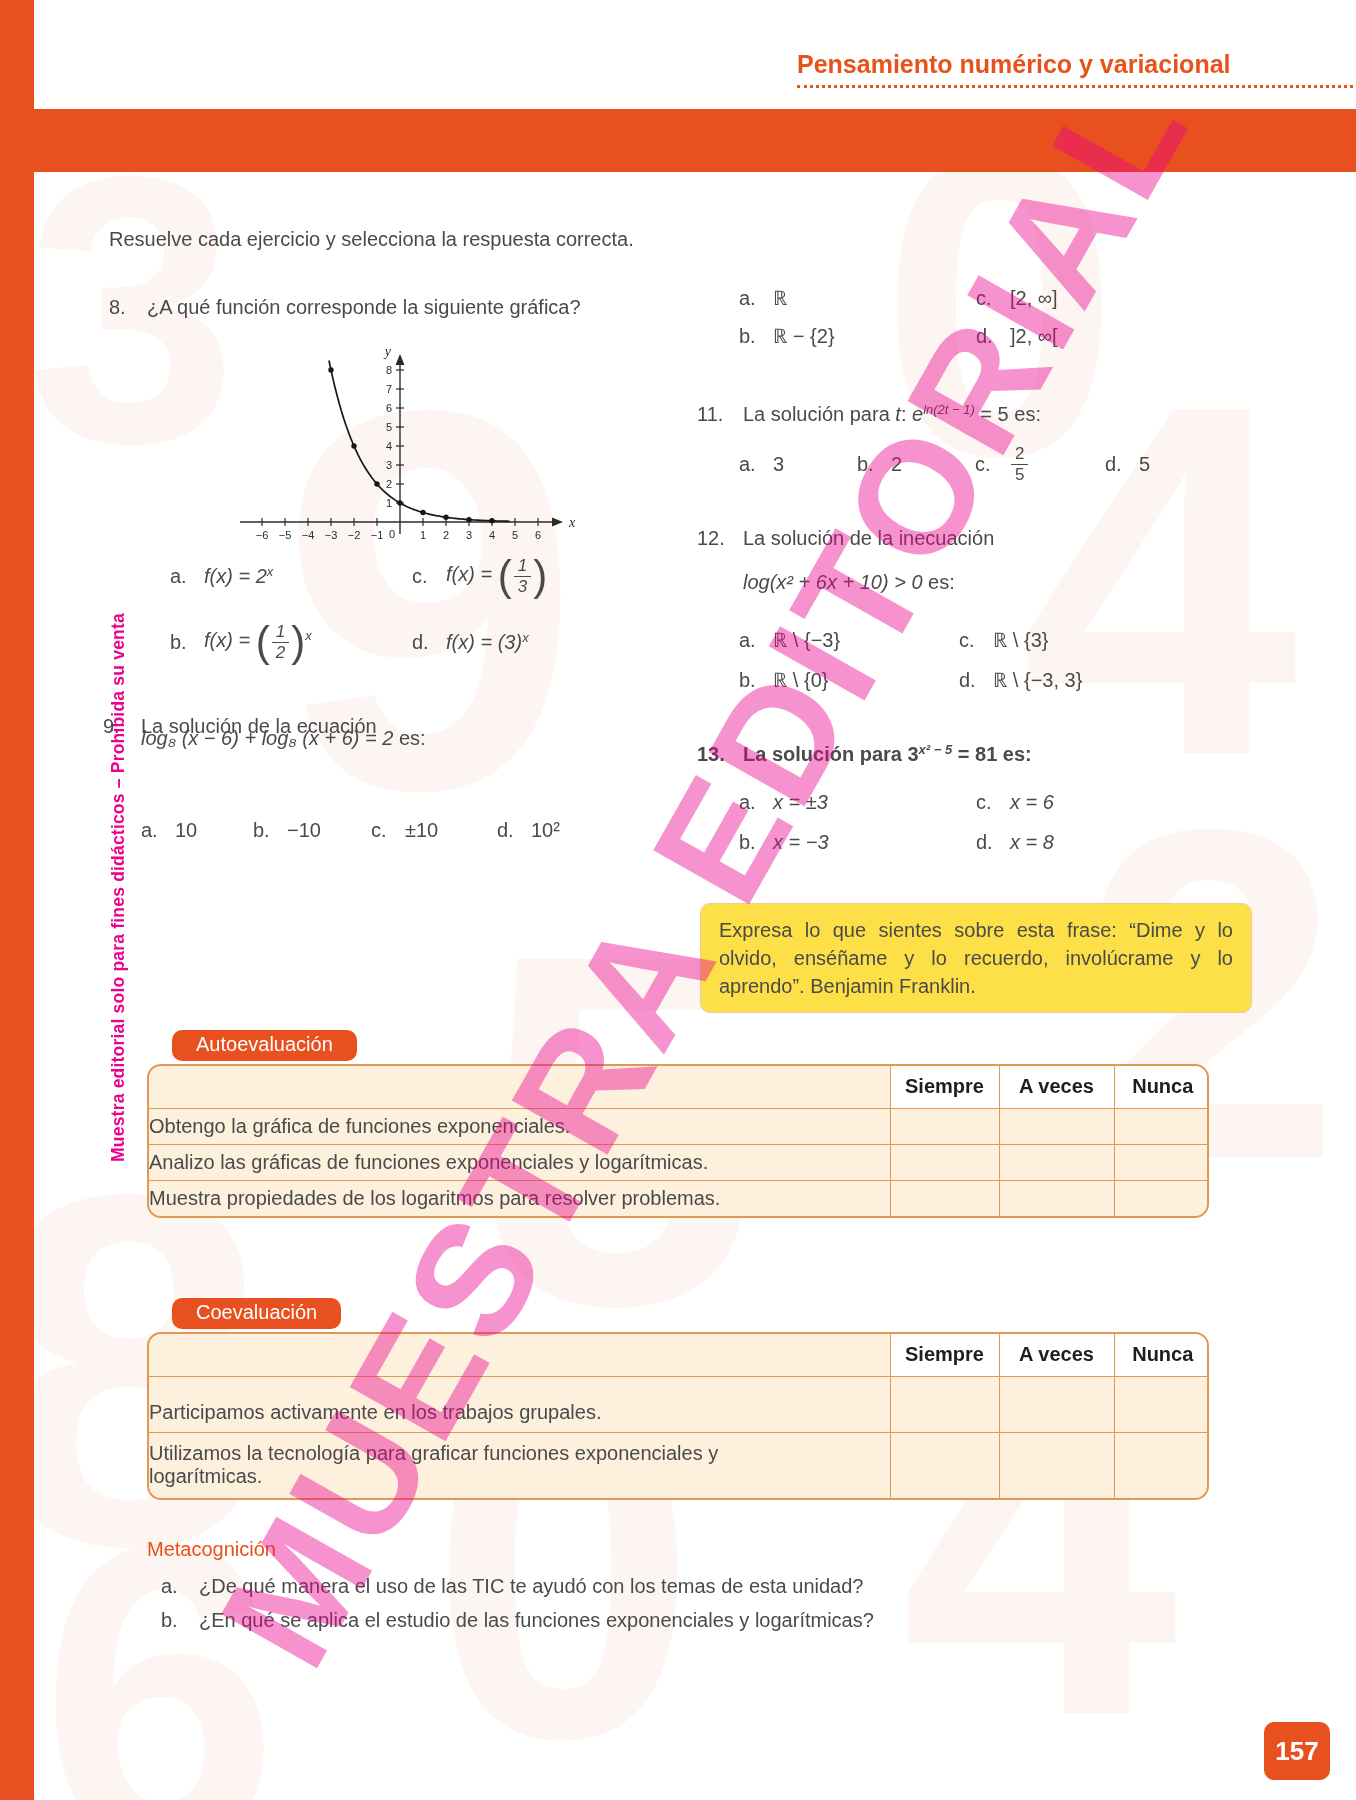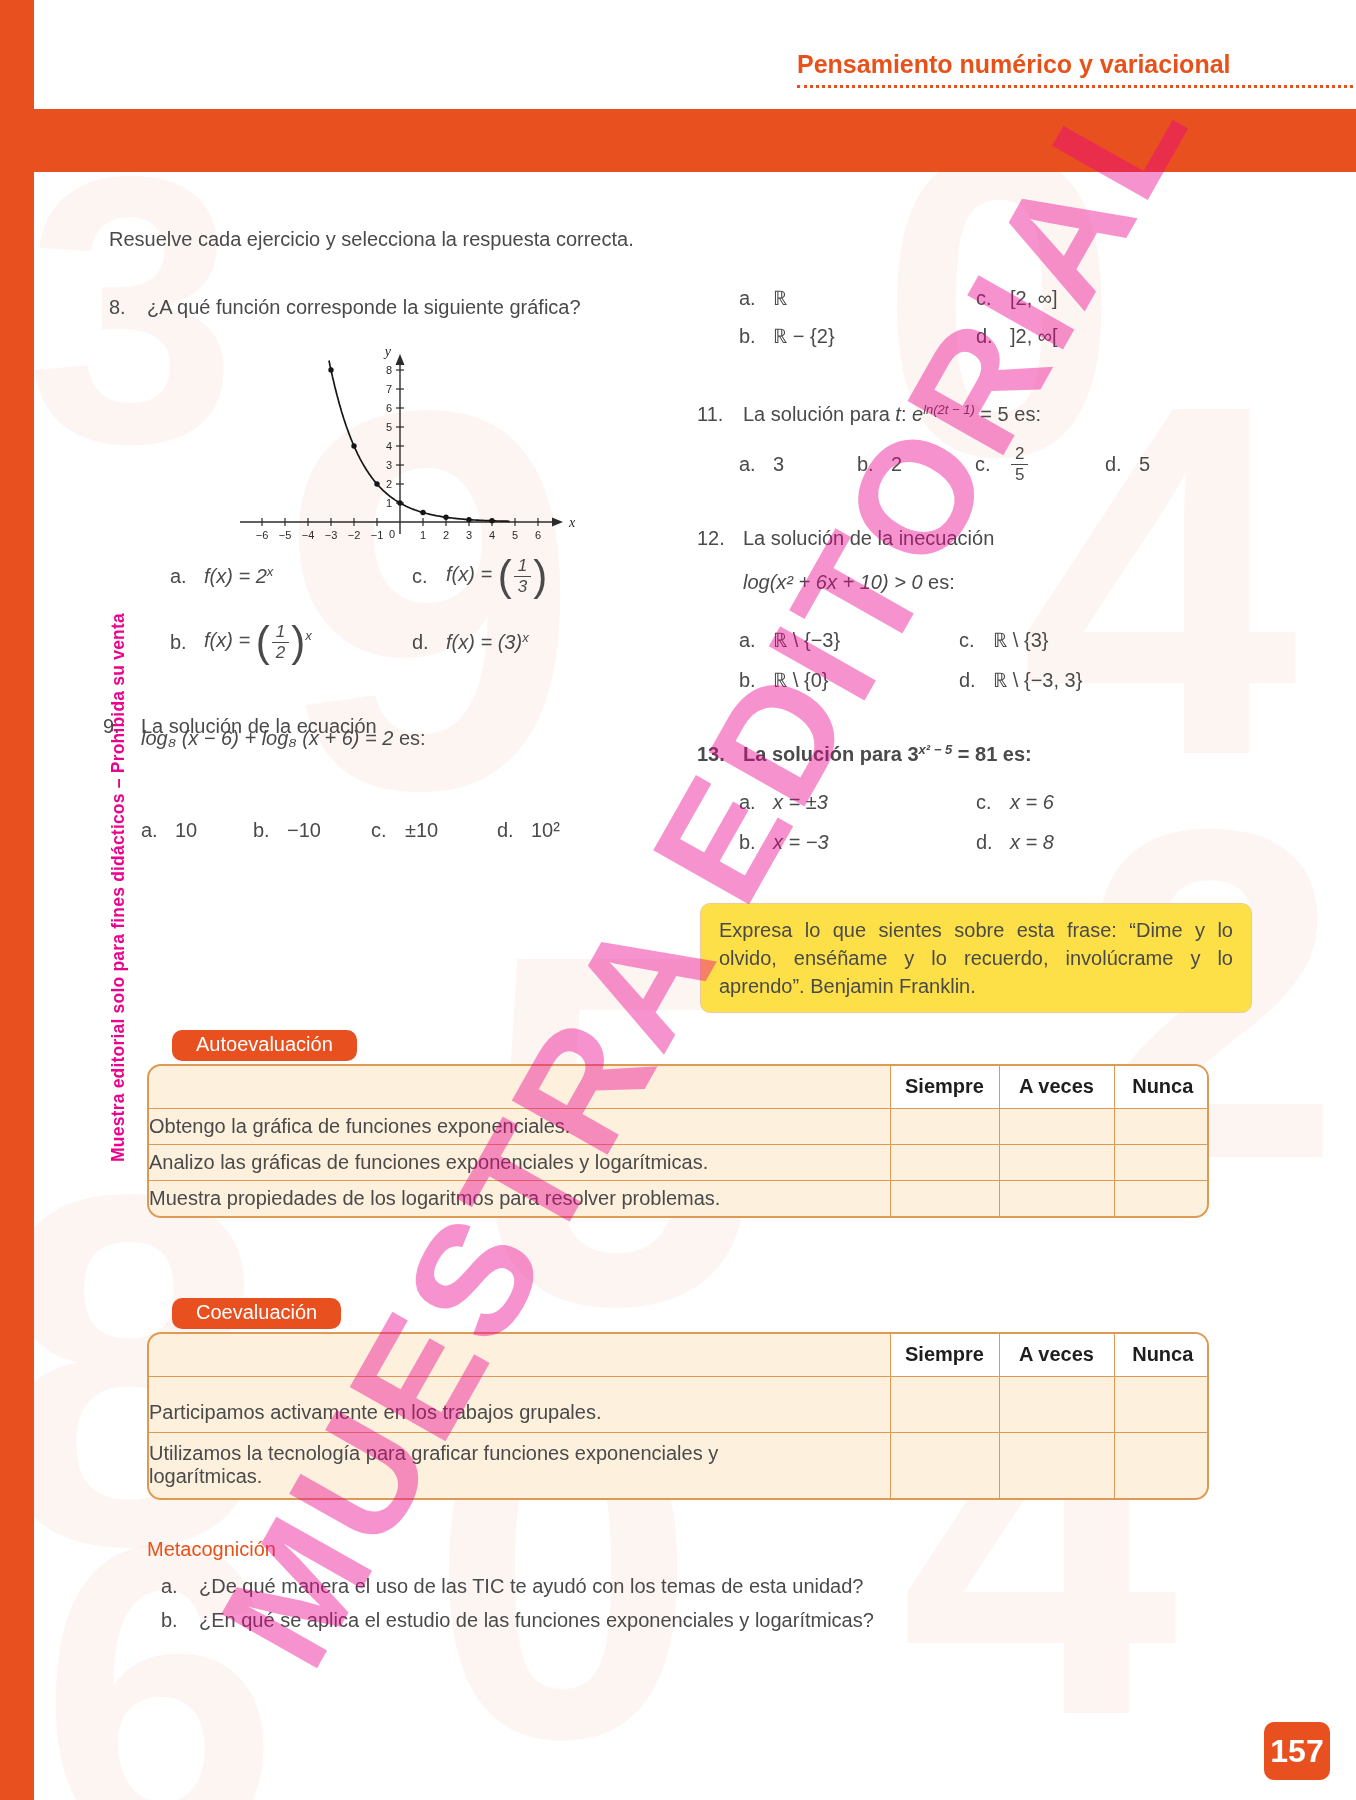--- a/index.html
+++ b/index.html
@@ -38,21 +38,21 @@
   table.eval{border-collapse:collapse;width:100%;table-layout:fixed}
   table.eval th,table.eval td{font-size:20px;color:#4a4a4a;vertical-align:middle}
   table.eval .ans{border-left:1.5px solid #de9a55;text-align:center}
   table.eval thead .ans{background:#ffffff;font-weight:bold;color:#1e1e1e}
   table.eval tbody td{border-top:1.5px solid #de9a55}
   table.eval tbody td.lbl{padding:5px 10px 5px 0}
   .meta-title{color:#e8521a;font-size:20px}
   .meta-item{display:flex;align-items:baseline}
   .meta-item .ml{flex:0 0 52px;padding-left:14px}
   .page-num{position:absolute;left:1264px;top:1722px;width:66px;height:58px;background:#e8511f;border-radius:10px;
-    color:#fff;font-weight:bold;font-size:32px;display:flex;align-items:center;justify-content:center;z-index:2}
+    color:#fff;font-weight:bold;font-size:26px;display:flex;align-items:center;justify-content:center;z-index:2}
 </style>
 </head>
 <body>
 
 <div class="page">
 
   <span class="bg-digit" style="left:26px;top:120px;font-size:380px">3</span>
   <span class="bg-digit" style="left:280px;top:330px;font-size:540px">9</span>
   <span class="bg-digit" style="left:880px;top:90px;font-size:430px">0</span>
   <span class="bg-digit" style="left:1020px;top:330px;font-size:500px">4</span>

